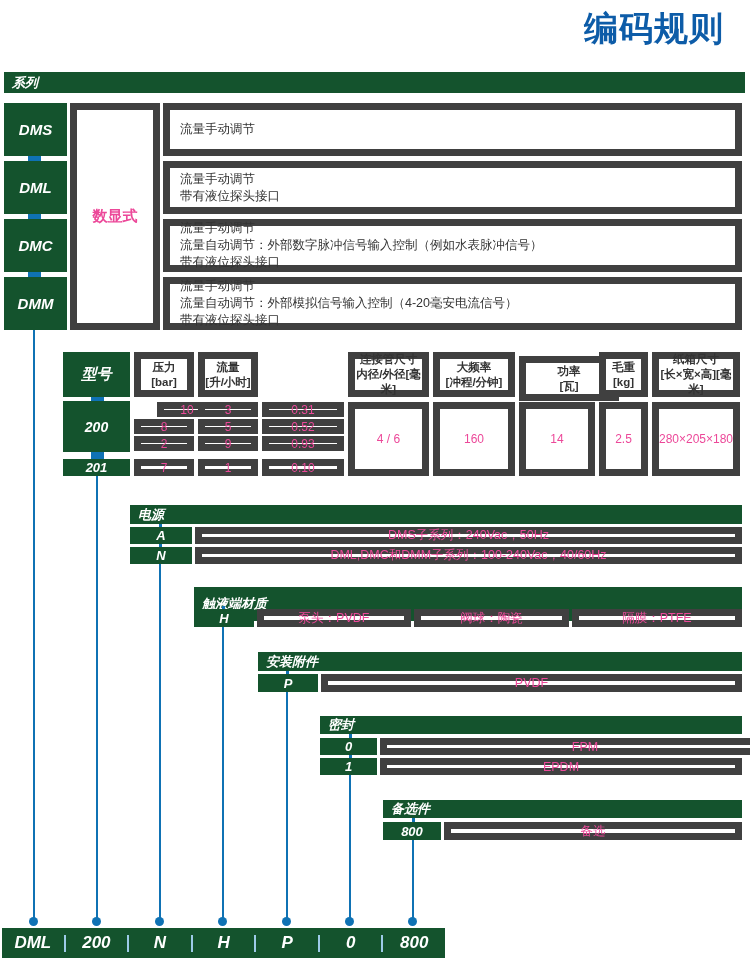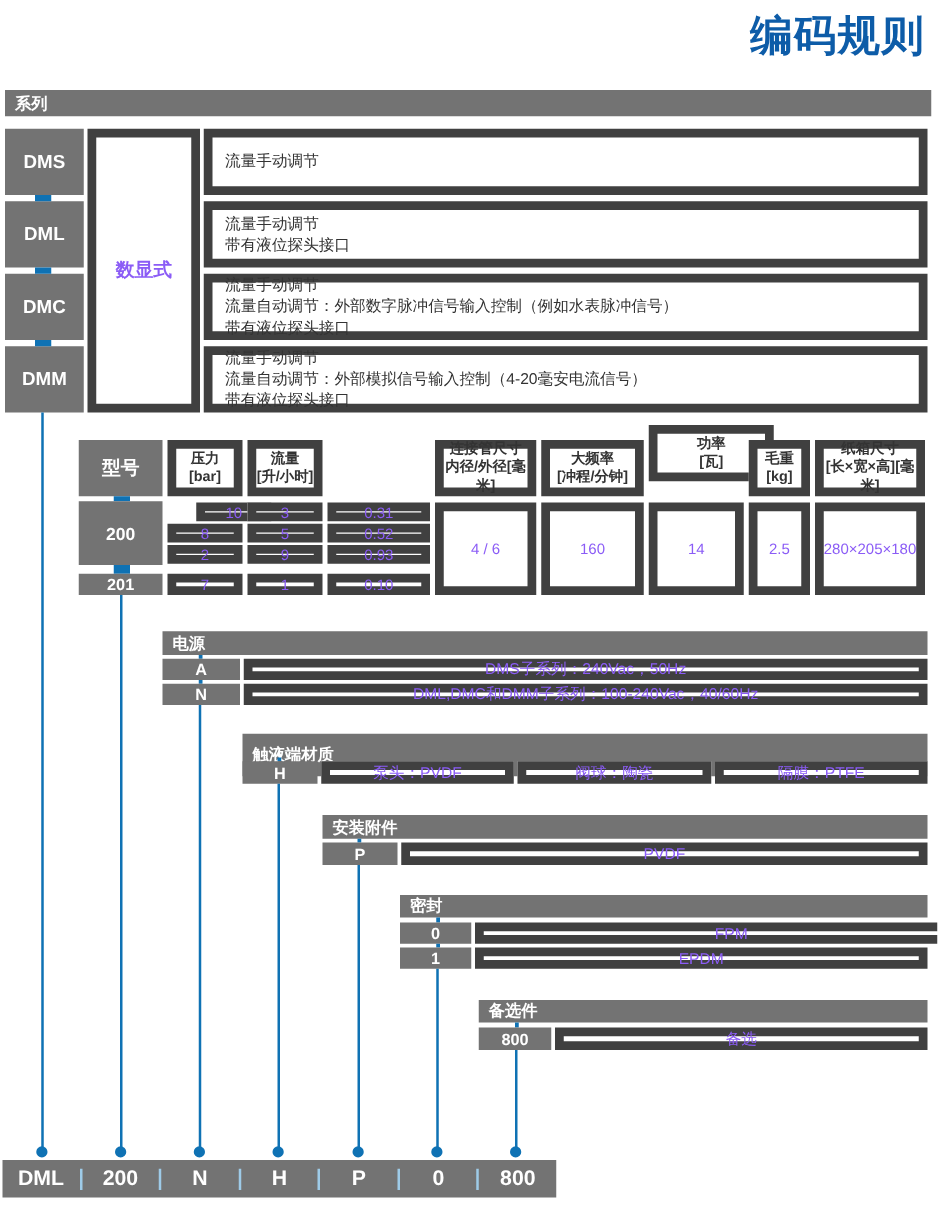--- a/index.html
+++ b/index.html
@@ -1,42 +1,42 @@
 <!DOCTYPE html>
 <html><head>
 <meta charset="utf-8">
 <style>
   html,body{margin:0;padding:0;background:#fff;}
   .page{position:relative;width:750px;height:973px;background:#ffffff;
         font-family:"Liberation Sans",sans-serif;overflow:hidden;}
   .abs{position:absolute;box-sizing:border-box;}
-  .blue{background:#737373;color:#ffffff;}
+  .blue{background:#14532d;color:#ffffff;font-style:italic;}
   .bluebox{display:flex;align-items:center;justify-content:center;font-weight:bold;}
   .wbox{background:#ffffff;border:7px solid #404040;}
   .hdrbar{display:flex;align-items:center;padding-left:8px;font-weight:bold;font-size:13px;}
-  .cell{display:flex;align-items:center;justify-content:center;color:#8b5cf6;font-size:12px;}
+  .cell{display:flex;align-items:center;justify-content:center;color:#ec4899;font-size:12px;}
   .desc{display:flex;flex-direction:column;justify-content:center;padding-left:10px;
         font-size:12.5px;color:#333;line-height:17px;}
   .thcell{display:flex;flex-direction:column;align-items:center;justify-content:center;
           font-weight:bold;font-size:11.5px;line-height:15px;color:#333;text-align:center;}
   .vline{width:2px;background:#0f72b4;}
   .conn{background:#0f72b4;}
   .dot{width:9px;height:9px;border-radius:50%;background:#0f72b4;}
   .title{font-weight:bold;font-size:34px;color:#0d5ca8;letter-spacing:1px;}
   .codebar{display:flex;align-items:stretch;}
   .codeseg{flex:1;display:flex;align-items:center;justify-content:center;
            font-weight:bold;font-size:17px;color:#fff;}
   .codesep{width:2px;height:17px;background:#9ecbe8;align-self:center;}
 </style>
 </head>
 <body>
 
 <div class="page">
 
-  <div class="abs title" style="top:6px;right:10px;font-family:Liberation Serif, serif;">编码规则</div>
+  <div class="abs title" style="top:6px;right:26px;font-family:Liberation Serif, serif;">编码规则</div>
 
   <div class="abs blue hdrbar" style="left:4px;top:72px;width:741px;height:21px;">
     <span>系列</span>
   </div>
 
   <div class="abs blue bluebox" style="left:4px;top:103px;width:63px;height:53px;font-size:15px;">DMS</div>
   <div class="abs blue bluebox" style="left:4px;top:161px;width:63px;height:53px;font-size:15px;">DML</div>
   <div class="abs blue bluebox" style="left:4px;top:219px;width:63px;height:53px;font-size:15px;">DMC</div>
   <div class="abs blue bluebox" style="left:4px;top:277px;width:63px;height:53px;font-size:15px;">DMM</div>
 
@@ -75,21 +75,21 @@
     <span>[升/小时]</span>
   </div>
   <div class="abs wbox thcell" style="left:348px;top:352px;width:81px;height:45px;">
     <span>连接管尺寸</span>
     <span>内径/外径[毫米]</span>
   </div>
   <div class="abs wbox thcell" style="left:433px;top:352px;width:82px;height:45px;">
     <span>大频率</span>
     <span>[冲程/分钟]</span>
   </div>
-  <div class="abs wbox thcell" style="left:519px;top:340px;width:100px;height:45px;">
+  <div class="abs wbox thcell" style="left:519px;top:356px;width:100px;height:45px;">
     <span>功率</span>
     <span>[瓦]</span>
   </div>
   <div class="abs wbox thcell" style="left:599px;top:352px;width:49px;height:45px;">
     <span>毛重</span>
     <span>[kg]</span>
   </div>
   <div class="abs wbox thcell" style="left:652px;top:352px;width:88px;height:45px;">
     <span>纸箱尺寸</span>
     <span>[长×宽×高][毫米]</span>

